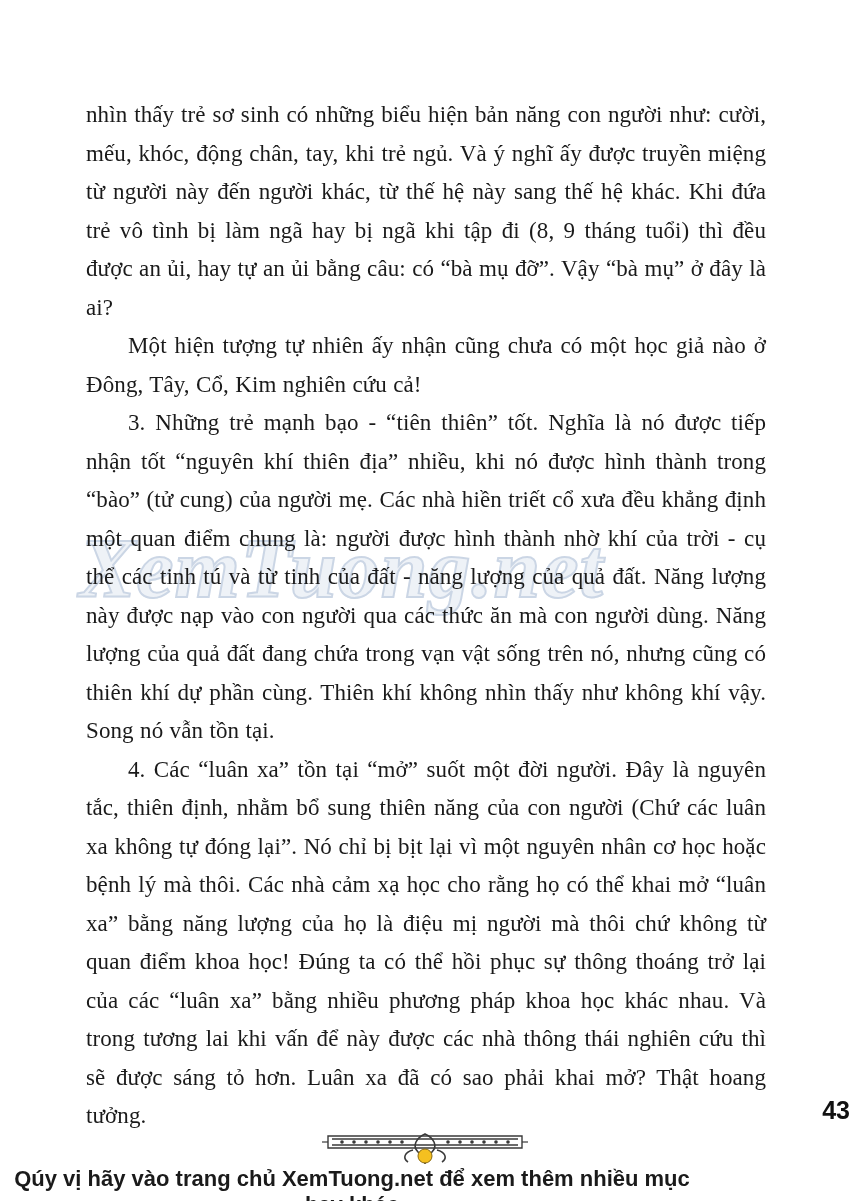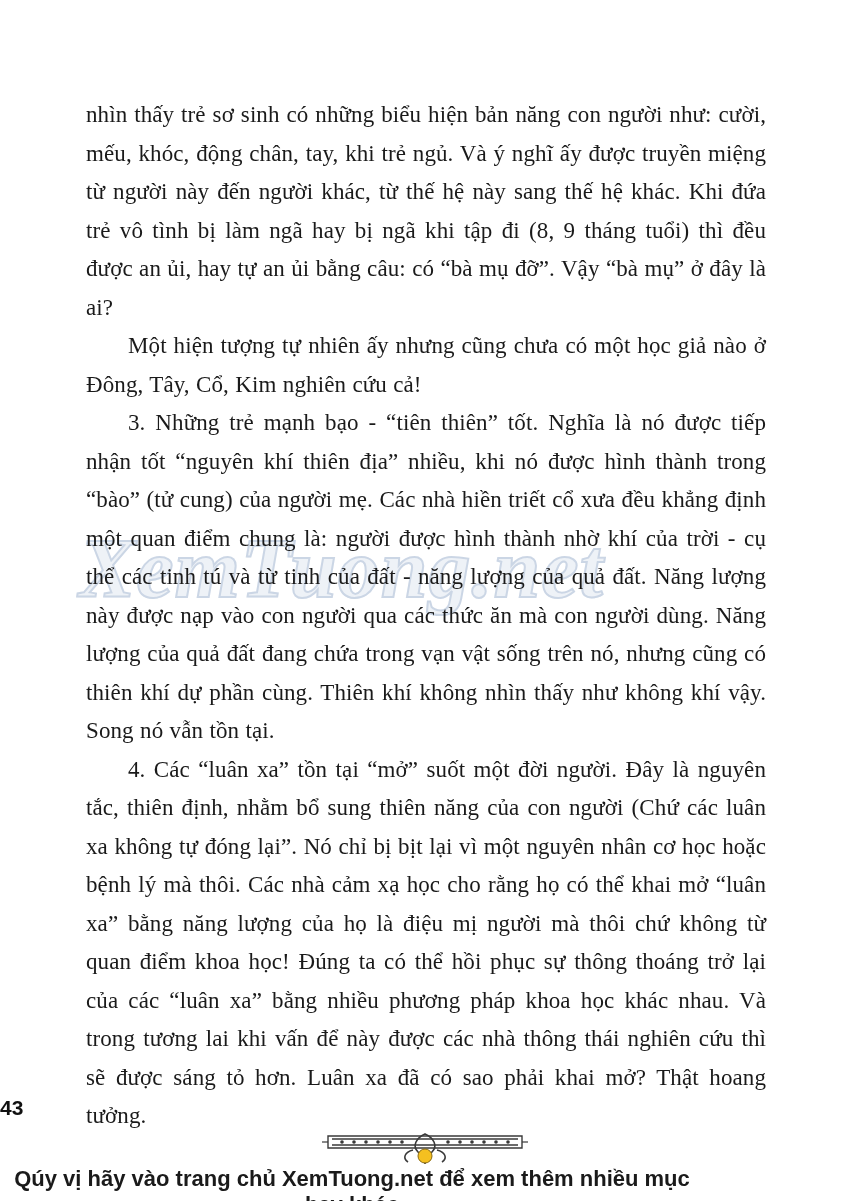--- a/index.html
+++ b/index.html
@@ -64,24 +64,24 @@
   }
   .para.indent {
     text-indent: 42px;
   }
 
   .page-number {
     position: absolute;
     left: 0;
     top: 1096px;
     width: 850px;
-    text-align: left;
+    text-align: right;
     font-family: "Liberation Sans", sans-serif;
     font-weight: 700;
-    font-size: 21px;
+    font-size: 25px;
     color: #111;
     z-index: 2;
   }
 
   .ornament {
     position: absolute;
     left: 0;
     top: 1128px;
     width: 850px;
     text-align: center;
@@ -105,21 +105,21 @@
 </style>
 </head>
 <body>
 
 <div class="page">
 
   <div class="watermark">XemTuong.net</div>
 
   <div class="content">
     <p class="para">nhìn thấy trẻ sơ sinh có những biểu hiện bản năng con người như: cười, mếu, khóc, động chân, tay, khi trẻ ngủ. Và ý nghĩ ấy được truyền miệng từ người này đến người khác, từ thế hệ này sang thế hệ khác. Khi đứa trẻ vô tình bị làm ngã hay bị ngã khi tập đi (8, 9 tháng tuổi) thì đều được an ủi, hay tự an ủi bằng câu: có “bà mụ đỡ”. Vậy “bà mụ” ở đây là ai?</p>
-    <p class="para indent">Một hiện tượng tự nhiên ấy nhưng cũng chưa có một học giả nào ở Đông, Tây, Cổ, Kim nghiên cứu cả!</p>
+    <p class="para indent">Một hiện tượng tự nhiên ấy nhận cũng chưa có một học giả nào ở Đông, Tây, Cổ, Kim nghiên cứu cả!</p>
     <p class="para indent">3. Những trẻ mạnh bạo - “tiên thiên” tốt. Nghĩa là nó được tiếp nhận tốt “nguyên khí thiên địa” nhiều, khi nó được hình thành trong “bào” (tử cung) của người mẹ. Các nhà hiền triết cổ xưa đều khẳng định một quan điểm chung là: người được hình thành nhờ khí của trời - cụ thể các tinh tú và từ tinh của đất - năng lượng của quả đất. Năng lượng này được nạp vào con người qua các thức ăn mà con người dùng. Năng lượng của quả đất đang chứa trong vạn vật sống trên nó, nhưng cũng có thiên khí dự phần cùng. Thiên khí không nhìn thấy như không khí vậy. Song nó vẫn tồn tại.</p>
     <p class="para indent">4. Các “luân xa” tồn tại “mở” suốt một đời người. Đây là nguyên tắc, thiên định, nhằm bổ sung thiên năng của con người (Chứ các luân xa không tự đóng lại”. Nó chỉ bị bịt lại vì một nguyên nhân cơ học hoặc bệnh lý mà thôi. Các nhà cảm xạ học cho rằng họ có thể khai mở “luân xa” bằng năng lượng của họ là điệu mị người mà thôi chứ không từ quan điểm khoa học! Đúng ta có thể hồi phục sự thông thoáng trở lại của các “luân xa” bằng nhiều phương pháp khoa học khác nhau. Và trong tương lai khi vấn để này được các nhà thông thái nghiên cứu thì sẽ được sáng tỏ hơn. Luân xa đã có sao phải khai mở? Thật hoang tưởng.</p>
   </div>
 
   <div class="page-number">43</div>
 
   <div class="ornament">
     <svg width="210" height="40" viewBox="0 0 210 40" xmlns="http://www.w3.org/2000/svg">
       <g fill="none" stroke="#3a3a3a" stroke-width="1.4">
         <path d="M8 8 H202 V20 H8 Z"></path>

